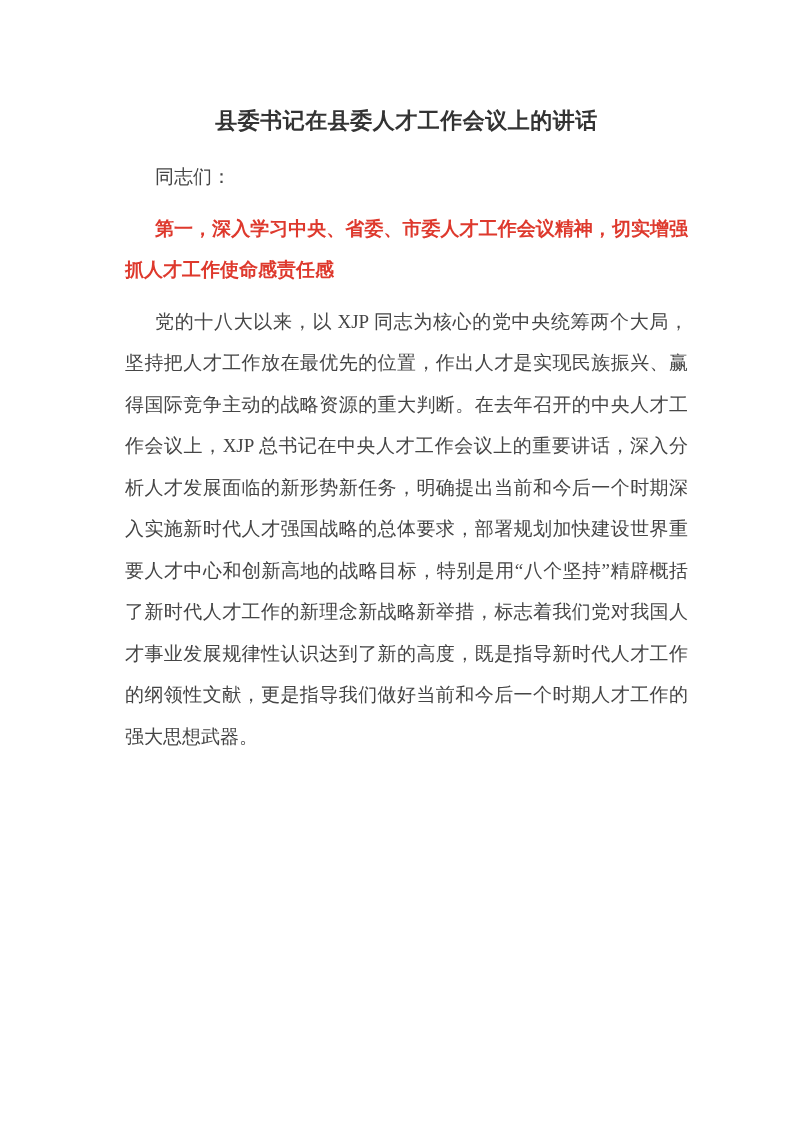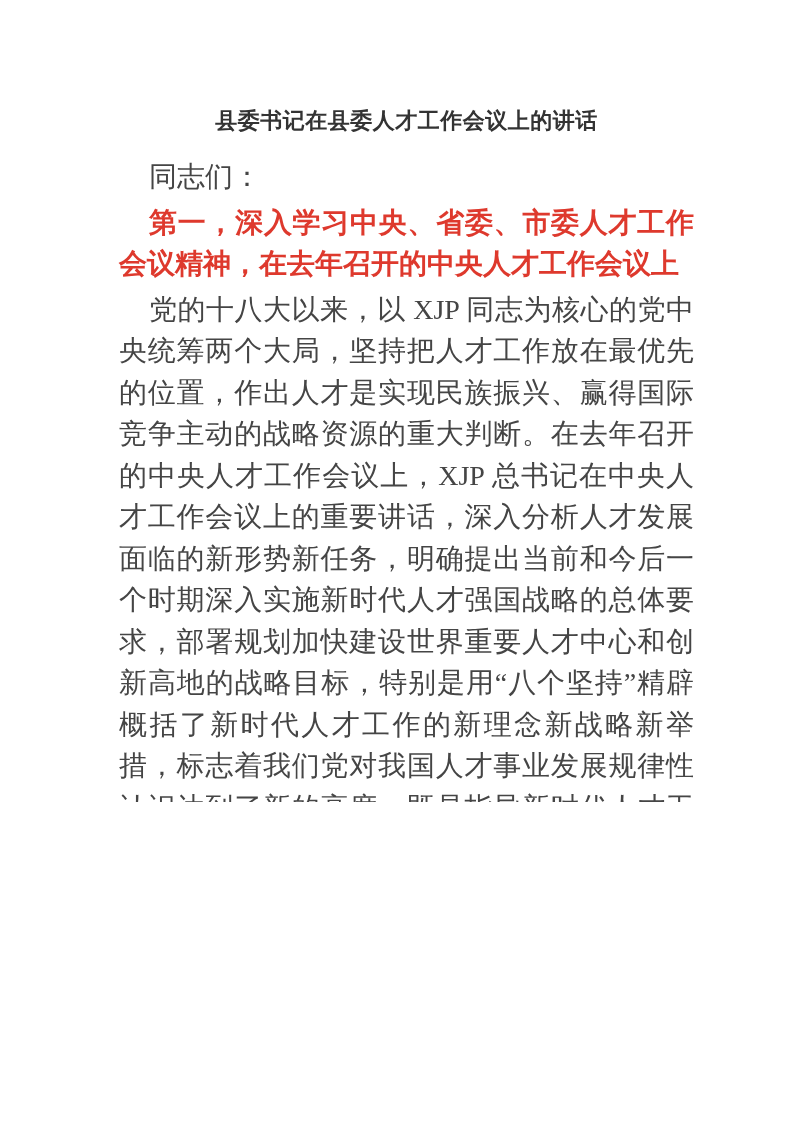--- a/index.html
+++ b/index.html
@@ -20,22 +20,22 @@
   .doc-title {
     margin: 0 0 18px 0;
     font-size: 22px;
     line-height: 34px;
     font-weight: bold;
     text-align: center;
     color: var(--title-text, #333333);
     letter-spacing: 0.5px;
   }
   .doc-body p {
-    margin: 4px;
-    font-size: 28px;
+    margin: 10px;
+    font-size: 19px;
     line-height: 41.5px;
     color: var(--body-text, #454545);
     text-align: justify;
     text-indent: 30px;
     font-weight: normal;
   }
   .doc-body p.heading-red {
     color: var(--heading-red, #de392d);
     font-weight: bold;
   }
@@ -43,17 +43,17 @@
 </head>
 <body>
 
 <div class="page">
   <h1 class="doc-title">县委书记在县委人才工作会议上的讲话</h1>
 
   <div class="doc-body">
     <p>同志们：</p>
 
 
-    <p class="heading-red">第一，深入学习中央、省委、市委人才工作会议精神，在去年召开的中央人才工作会议上</p>
+    <p class="heading-red">第一，深入学习中央、省委、市委人才工作会议精神，切实增强抓人才工作使命感责任感</p>
 
     <p>党的十八大以来，以 XJP 同志为核心的党中央统筹两个大局，坚持把人才工作放在最优先的位置，作出人才是实现民族振兴、赢得国际竞争主动的战略资源的重大判断。在去年召开的中央人才工作会议上，XJP 总书记在中央人才工作会议上的重要讲话，深入分析人才发展面临的新形势新任务，明确提出当前和今后一个时期深入实施新时代人才强国战略的总体要求，部署规划加快建设世界重要人才中心和创新高地的战略目标，特别是用“八个坚持”精辟概括了新时代人才工作的新理念新战略新举措，标志着我们党对我国人才事业发展规律性认识达到了新的高度，既是指导新时代人才工作的纲领性文献，更是指导我们做好当前和今后一个时期人才工作的强大思想武器。</p>
   </div>
 </div>
 
 </body></html>

